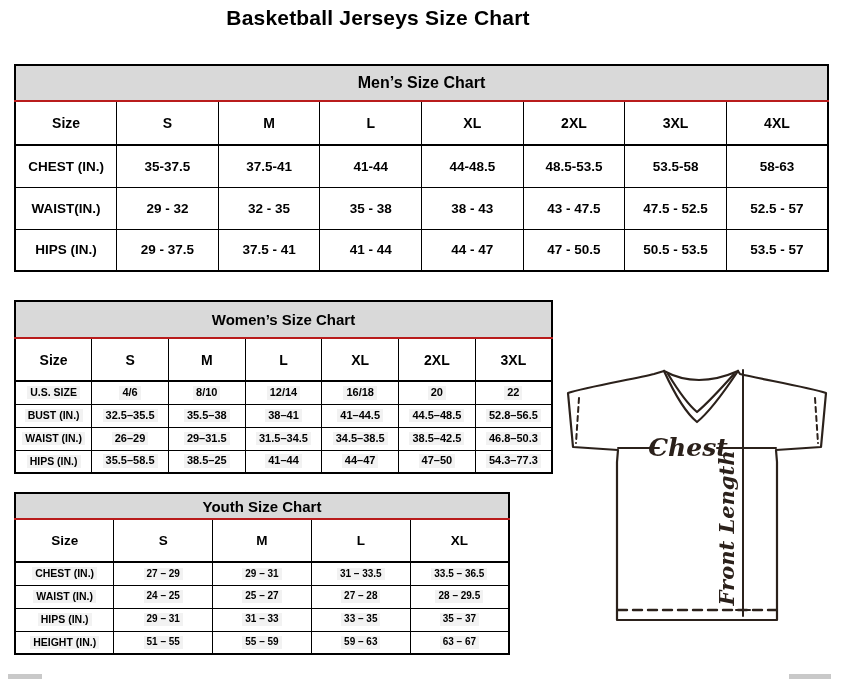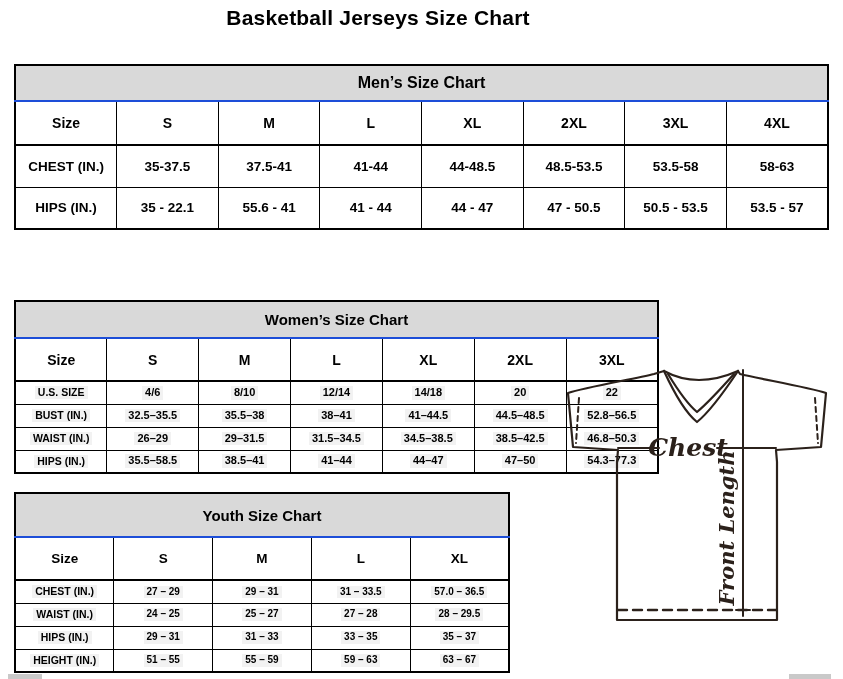--- a/index.html
+++ b/index.html
@@ -5,41 +5,41 @@
   * { margin:0; padding:0; box-sizing:border-box; }
   html,body { width:843px; height:679px; background:#ffffff; overflow:hidden; position:relative;
               font-family:"Liberation Sans", sans-serif; color:#000; }
 
   .page-title { position:absolute; top:6px; left:0; width:756px; text-align:center;
                 font-size:21px; font-weight:bold; letter-spacing:0.2px; }
 
   table.size-table { border-collapse:collapse; table-layout:fixed; position:absolute;
                      border:2px solid #000; text-align:center; font-weight:bold; }
   table.size-table th, table.size-table td { border:1px solid #000; padding:0 2px; }
-  table.size-table .tbl-title { background:#d9d9d9; border-bottom:2px solid #1d4ed8; }
+  table.size-table .tbl-title { background:#d9d9d9; border-bottom:2px solid #b91c1c; }
   table.size-table .hdr-row th { border-bottom:2px solid #000;margin-top:20px; }
 
   
   table.mens  { left:14px; top:64px;  width:815px; }
   table.mens  .tbl-title { height:36px; font-size:16px; }
   table.mens  .hdr-row th { height:44px; font-size:14px; }
   table.mens  td { height:42px; font-size:13.5px; }
   table.mens  .c0 { width:117px; }
 
   
-  table.womens { left:14px; top:300px; width:645px; }
+  table.womens { left:14px; top:300px; width:539px; }
   table.womens .tbl-title { height:37px; font-size:15px; }
   table.womens .hdr-row th { height:43px; font-size:14px; }
   table.womens td { height:23px; font-size:11px;margin-left:28px; }
   table.womens td.row-label { font-size:10.5px; }
   table.womens .c0 { width:88px; }
 
   
   table.youth { left:14px; top:492px; width:496px; }
-  table.youth .tbl-title { height:44px; font-size:15px; }
+  table.youth .tbl-title { height:26px; font-size:15px; }
   table.youth .hdr-row th { height:43px; font-size:13.5px; }
   table.youth td { height:23px; font-size:10px; }
   table.youth td.row-label { font-size:10.5px; }
   table.youth .c0 { width:130px; }
 
   .hl { background:#f2f2f2; padding:0 3px; display:inline-block; line-height:1.25; }
 
   .jersey-wrap { position:absolute; left:556px; top:360px; width:284px; height:272px; }
   .jersey-wrap svg text { font-family:"DejaVu Serif", serif; font-style:italic; font-weight:bold; fill:#2b211b; }
 
@@ -71,23 +71,33 @@
         <td class="row-label c0">CHEST (IN.)</td>
         <td>35-37.5</td>
         <td>37.5-41</td>
         <td>41-44</td>
         <td>44-48.5</td>
         <td>48.5-53.5</td>
         <td>53.5-58</td>
         <td>58-63</td>
       </tr>
       <tr>
+        <td class="row-label c0">WAIST(IN.)</td>
+        <td>29 - 32</td>
+        <td>32 - 35</td>
+        <td>35 - 38</td>
+        <td>38 - 43</td>
+        <td>43 - 47.5</td>
+        <td>47.5 - 52.5</td>
+        <td>52.5 - 57</td>
+      </tr>
+      <tr>
         <td class="row-label c0">HIPS (IN.)</td>
-        <td>35 - 22.1</td>
-        <td>55.6 - 41</td>
+        <td>29 - 37.5</td>
+        <td>37.5 - 41</td>
         <td>41 - 44</td>
         <td>44 - 47</td>
         <td>47 - 50.5</td>
         <td>50.5 - 53.5</td>
         <td>53.5 - 57</td>
       </tr>
     </tbody>
   </table>
 <table class="size-table womens compact">
     <tbody>
@@ -101,21 +111,21 @@
         <th>L</th>
         <th>XL</th>
         <th>2XL</th>
         <th>3XL</th>
       </tr>
       <tr>
         <td class="row-label c0"><span class="hl">U.S. SIZE</span></td>
         <td><span class="hl">4/6</span></td>
         <td><span class="hl">8/10</span></td>
         <td><span class="hl">12/14</span></td>
-        <td><span class="hl">14/18</span></td>
+        <td><span class="hl">16/18</span></td>
         <td><span class="hl">20</span></td>
         <td><span class="hl">22</span></td>
       </tr>
       <tr>
         <td class="row-label c0"><span class="hl">BUST (IN.)</span></td>
         <td><span class="hl">32.5–35.5</span></td>
         <td><span class="hl">35.5–38</span></td>
         <td><span class="hl">38–41</span></td>
         <td><span class="hl">41–44.5</span></td>
         <td><span class="hl">44.5–48.5</span></td>
@@ -126,21 +136,21 @@
         <td><span class="hl">26–29</span></td>
         <td><span class="hl">29–31.5</span></td>
         <td><span class="hl">31.5–34.5</span></td>
         <td><span class="hl">34.5–38.5</span></td>
         <td><span class="hl">38.5–42.5</span></td>
         <td><span class="hl">46.8–50.3</span></td>
       </tr>
       <tr>
         <td class="row-label c0"><span class="hl">HIPS (IN.)</span></td>
         <td><span class="hl">35.5–58.5</span></td>
-        <td><span class="hl">38.5–41</span></td>
+        <td><span class="hl">38.5–25</span></td>
         <td><span class="hl">41–44</span></td>
         <td><span class="hl">44–47</span></td>
         <td><span class="hl">47–50</span></td>
         <td><span class="hl">54.3–77.3</span></td>
       </tr>
     </tbody>
   </table>
 <table class="size-table youth compact">
     <tbody>
       <tr>
@@ -151,21 +161,21 @@
         <th>S</th>
         <th>M</th>
         <th>L</th>
         <th>XL</th>
       </tr>
       <tr>
         <td class="row-label c0"><span class="hl">CHEST (IN.)</span></td>
         <td><span class="hl">27 – 29</span></td>
         <td><span class="hl">29 – 31</span></td>
         <td><span class="hl">31 – 33.5</span></td>
-        <td><span class="hl">57.0 – 36.5</span></td>
+        <td><span class="hl">33.5 – 36.5</span></td>
       </tr>
       <tr>
         <td class="row-label c0"><span class="hl">WAIST (IN.)</span></td>
         <td><span class="hl">24 – 25</span></td>
         <td><span class="hl">25 – 27</span></td>
         <td><span class="hl">27 – 28</span></td>
         <td><span class="hl">28 – 29.5</span></td>
       </tr>
       <tr>
         <td class="row-label c0"><span class="hl">HIPS (IN.)</span></td>

